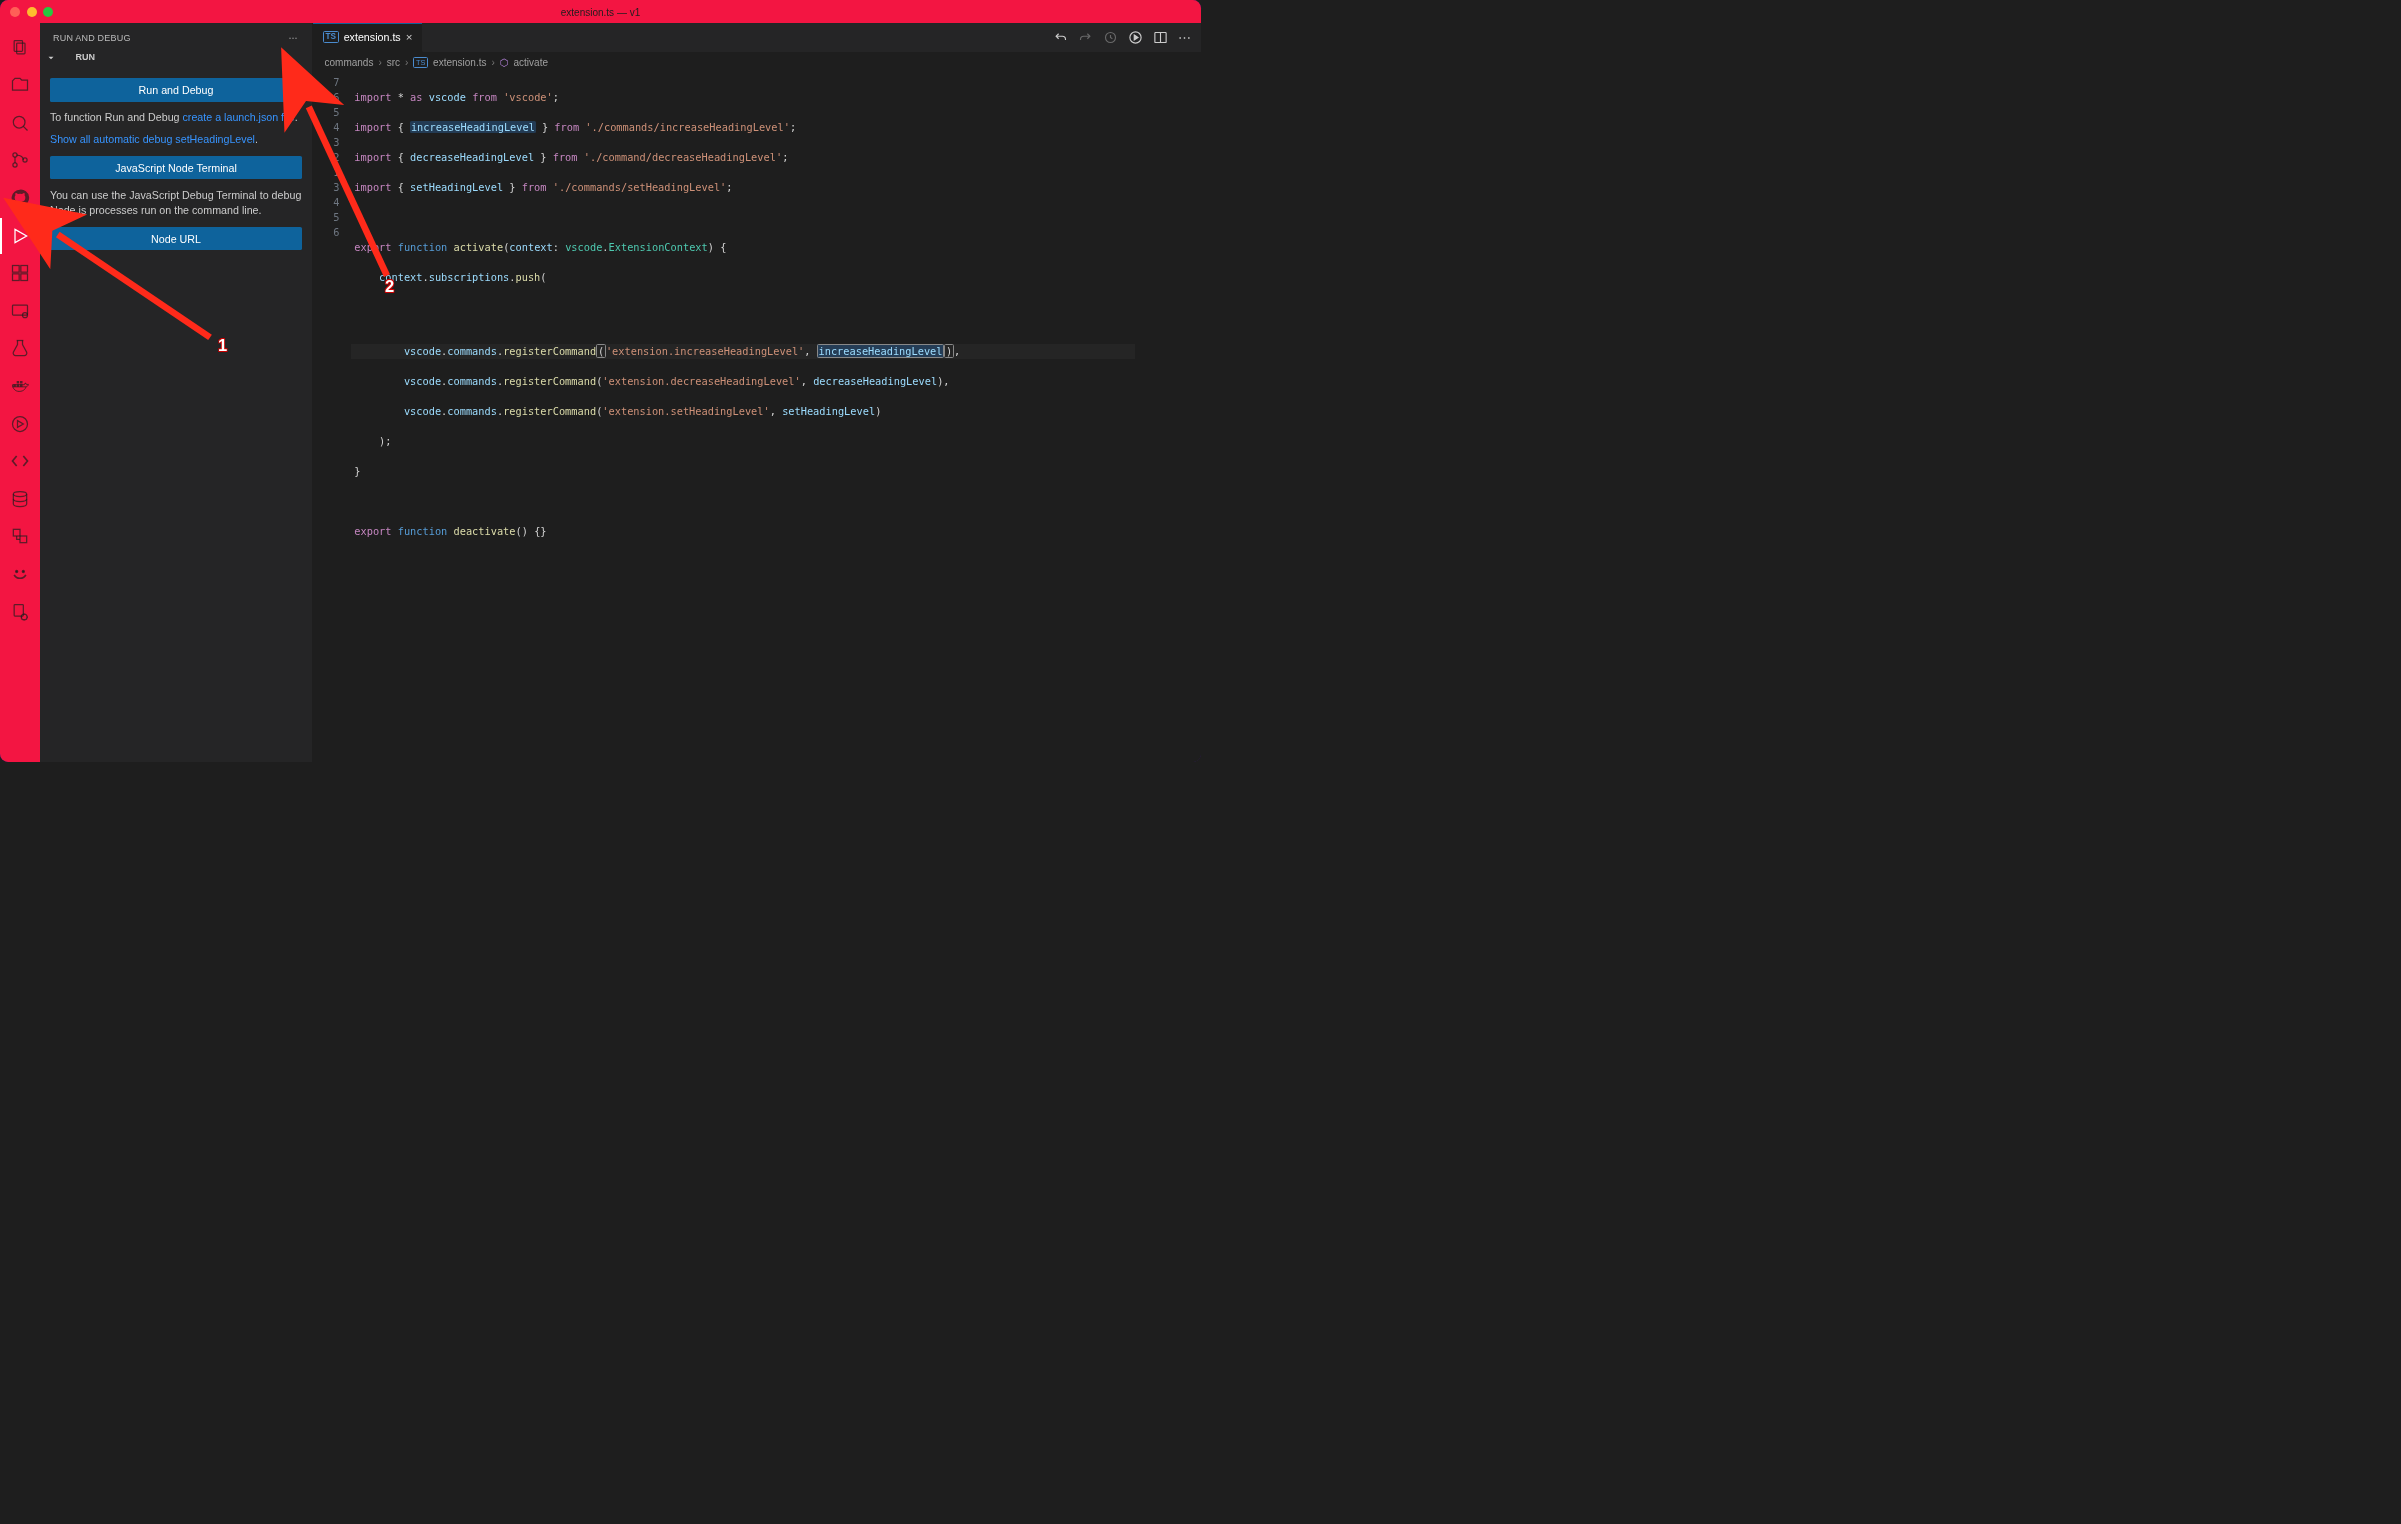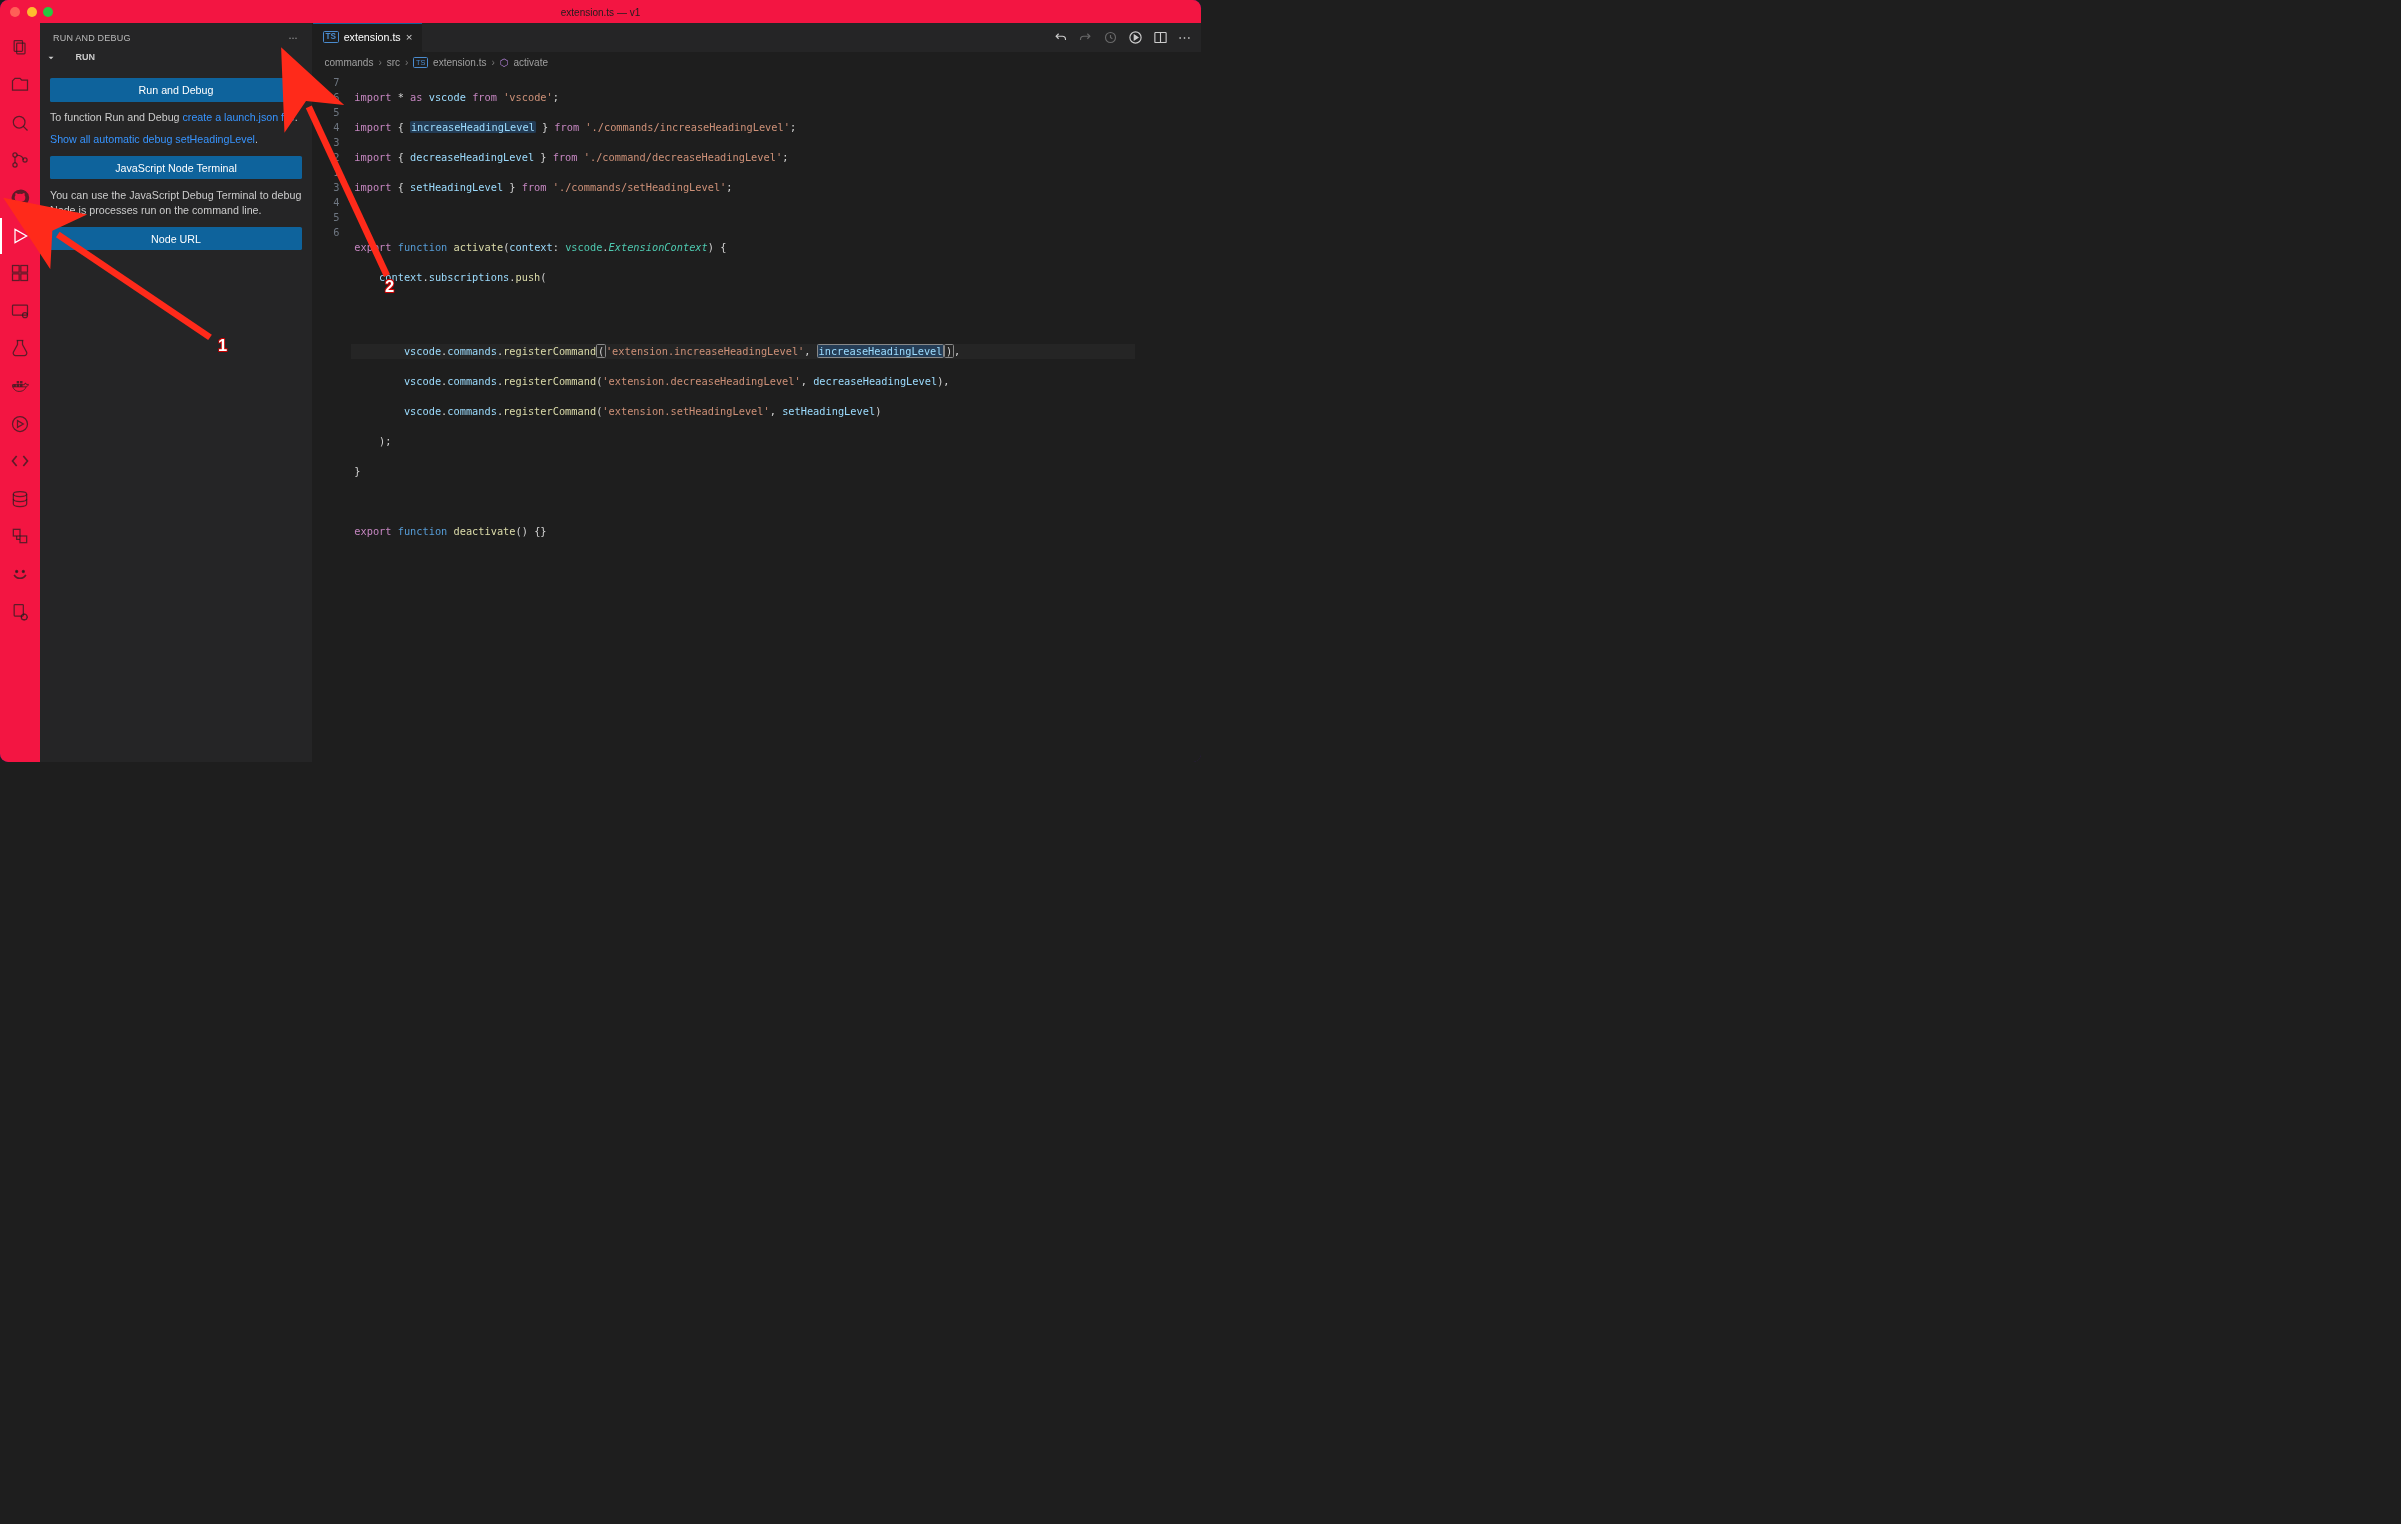--- a/index.html
+++ b/index.html
@@ -58,21 +58,21 @@
   .code { flex: 1; padding: 3.3px 0 0 0; color: #d4d4d4; white-space: pre; position: relative; }
   .code .line { height: 15px; padding-left: 3.3px; position: relative; }
   .code .hl-line { background: rgba(255,255,255,0.03); margin-top: 44px; }
 
   
   .kw { color: #c586c0; }
   .kw2 { color: #569cd6; }
   .fn { color: #dcdcaa; }
   .var { color: #9cdcfe; }
   .str { color: #ce9178; }
-  .type { color: #4ec9b0; font-style: italic; }
+  .type { color: #4ec9b0; }
   .punc { color: #d4d4d4; }
   .mod { color: #4ec9b0; }
   .param { color: #9cdcfe; }
   .sel-box { background: rgba(38,79,120,.6); border-radius: 1.6px; padding: 0 0.8px; }
   .box-outline { border: 0.8px solid #888; border-radius: 1.6px; padding: 0 0.8px; }
 
   .minimap { width: 66px; background: #1e1e1e; border-left: 0; }
 
   
   .annot-layer { position: absolute; inset: 0; pointer-events: none; z-index: 10; }

